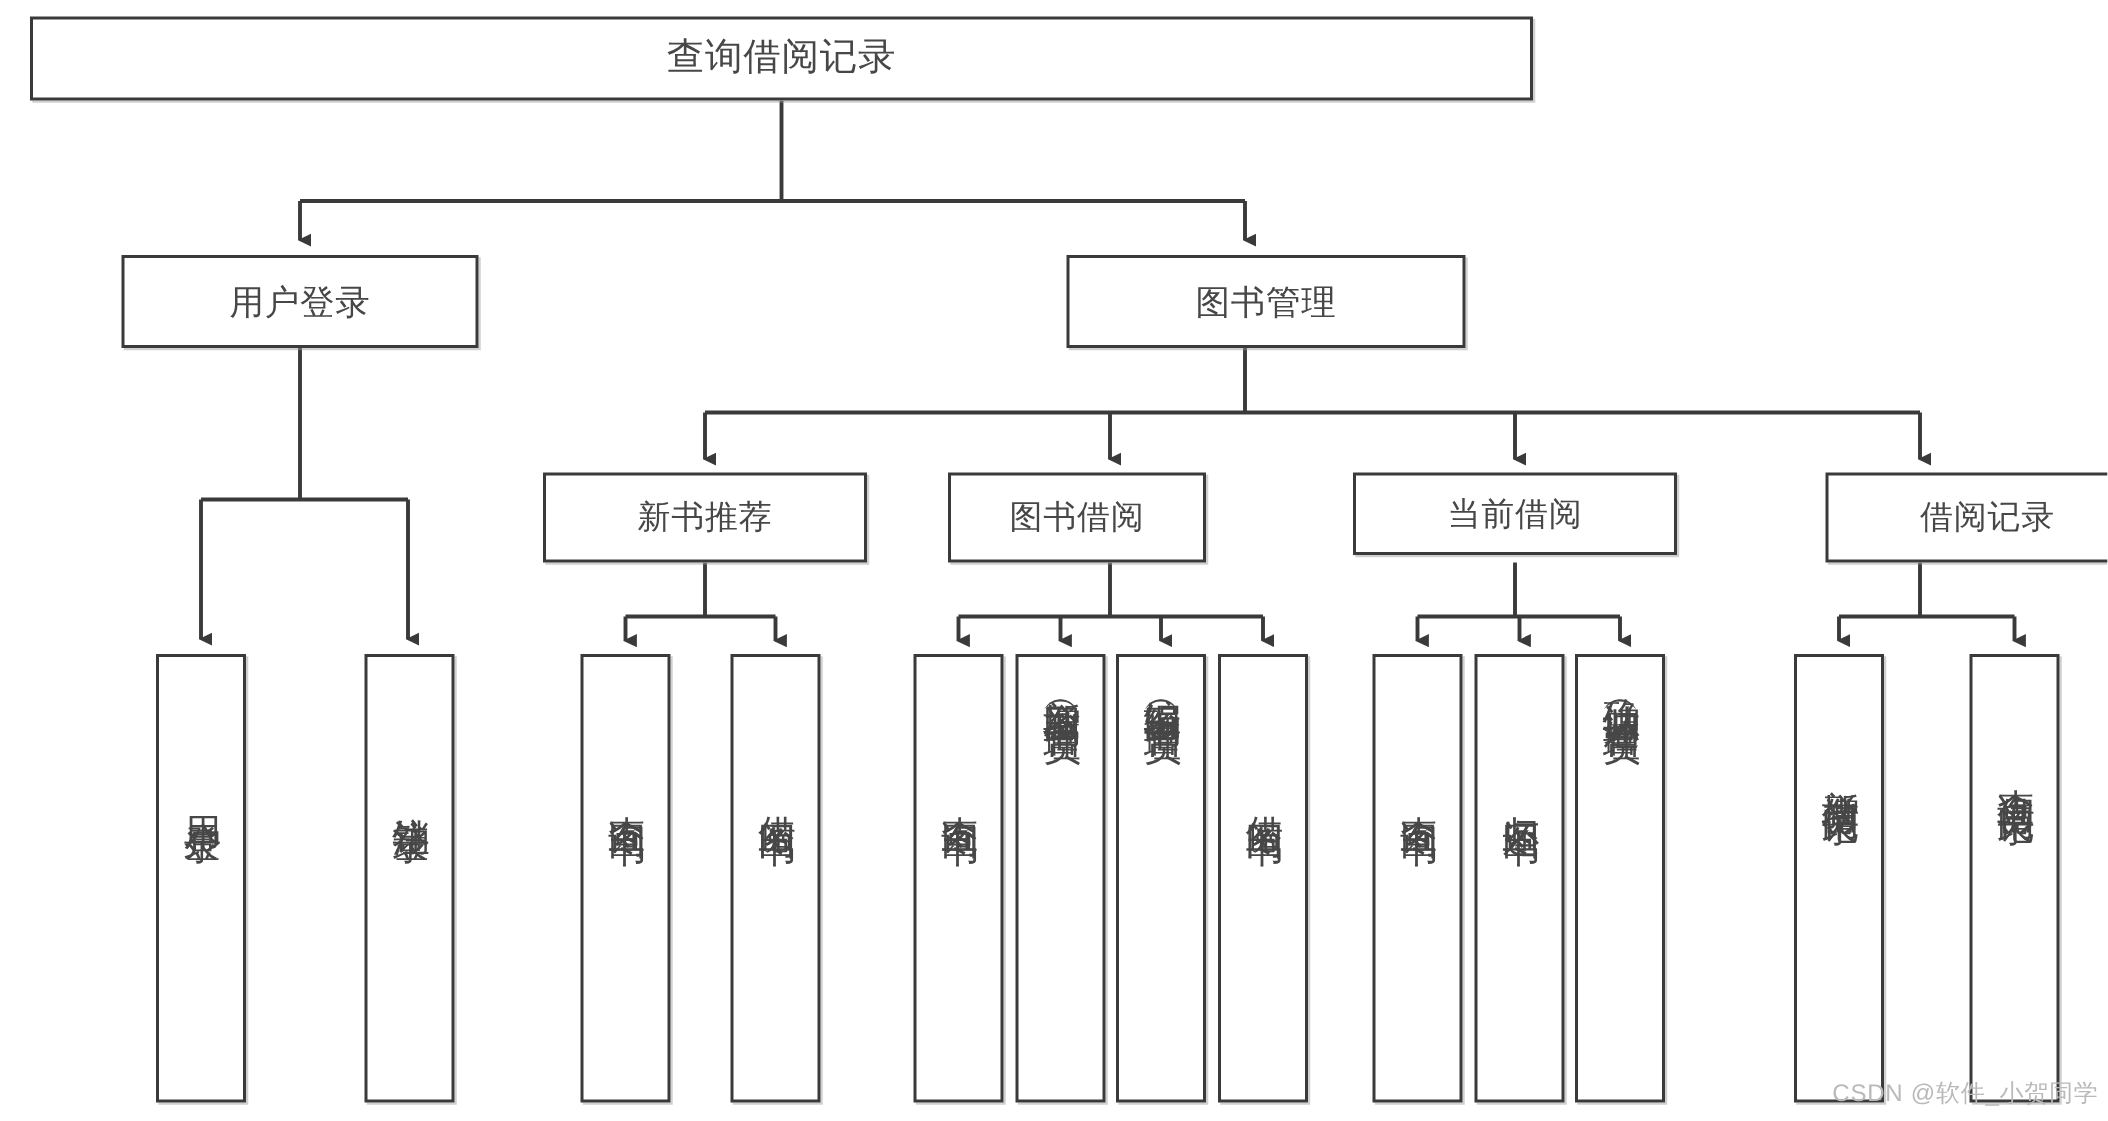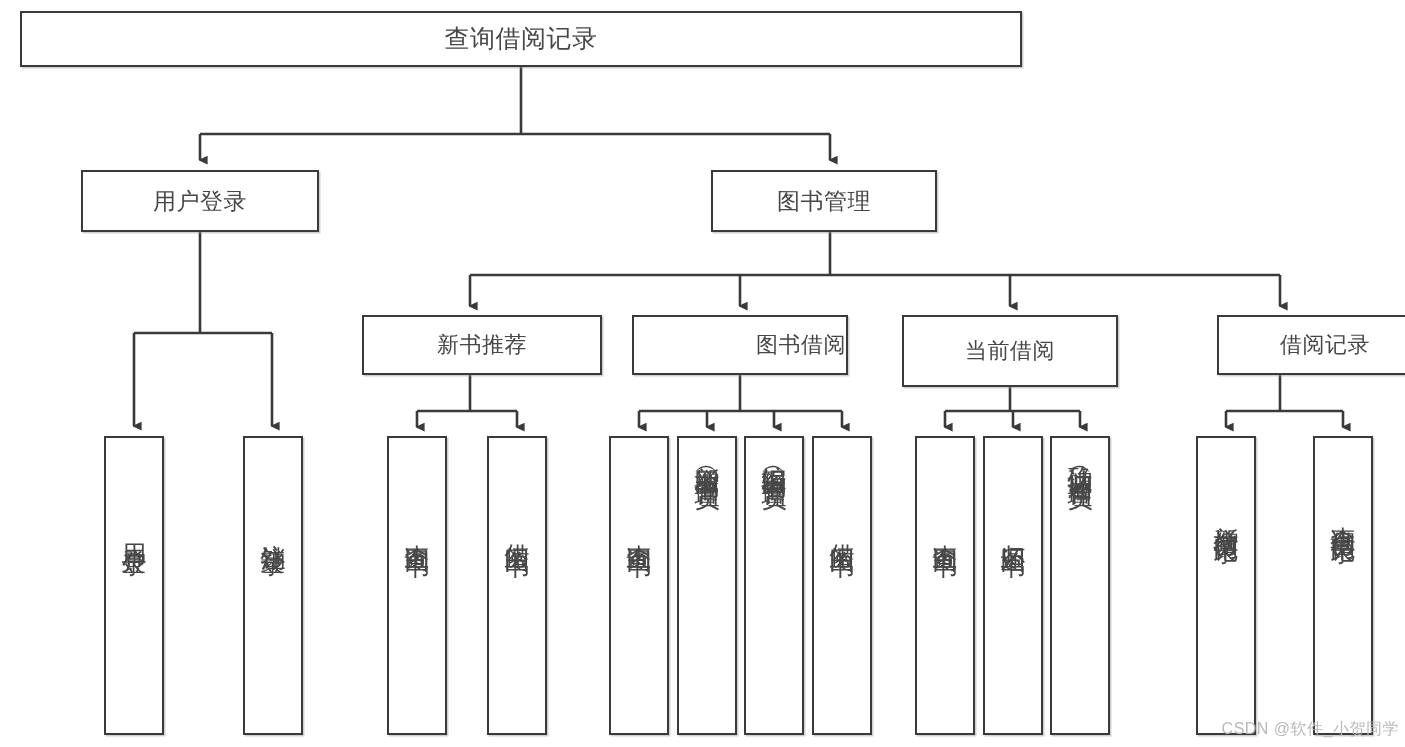--- a/index.html
+++ b/index.html
@@ -130,30 +130,30 @@
     </g>
   </svg>
 
   <div id="nodes">
       <div class="node root" style="left: 20px; top: 11px; width: 1002px; height: 56px;">
         <span class="label">查询借阅记录</span>
       </div>
       <div class="node level2" style="left: 81px; top: 170px; width: 238px; height: 62px;">
         <span class="label">用户登录</span>
       </div>
-      <div class="node level2" style="left: 711px; top: 170px; width: 226px; height: 62px;">
+      <div class="node level2" style="left: 711px; top: 170px; width: 266px; height: 62px;">
         <span class="label">图书管理</span>
       </div>
-      <div class="node level3" style="left: 362px; top: 315px; width: 240px; height: 60px;">
+      <div class="node level3" style="left: 362px; top: 315px; width: 216px; height: 60px;">
         <span class="label">新书推荐</span>
       </div>
-      <div class="node level3" style="left: 632px; top: 315px; width: 216px; height: 60px; justify-content: flex-end;">
+      <div class="node level3" style="left: 632px; top: 315px; width: 172px; height: 60px;">
         <span class="label">图书借阅</span>
       </div>
-      <div class="node level3" style="left: 902px; top: 315px; width: 216px; height: 72px;">
+      <div class="node level3" style="left: 902px; top: 315px; width: 216px; height: 55px;">
         <span class="label">当前借阅</span>
       </div>
       <div class="node level3" style="left: 1172px; top: 315px; width: 216px; height: 60px; margin-left: 45px;">
         <span class="label">借阅记录</span>
       </div>
       <div class="node leaf mid" style="left: 104px; top: 436px; width: 60px; height: 299px;">
         <span class="label">用户登录</span>
       </div>
       <div class="node leaf mid" style="left: 243px; top: 436px; width: 60px; height: 299px;">
         <span class="label">注销登录</span>

